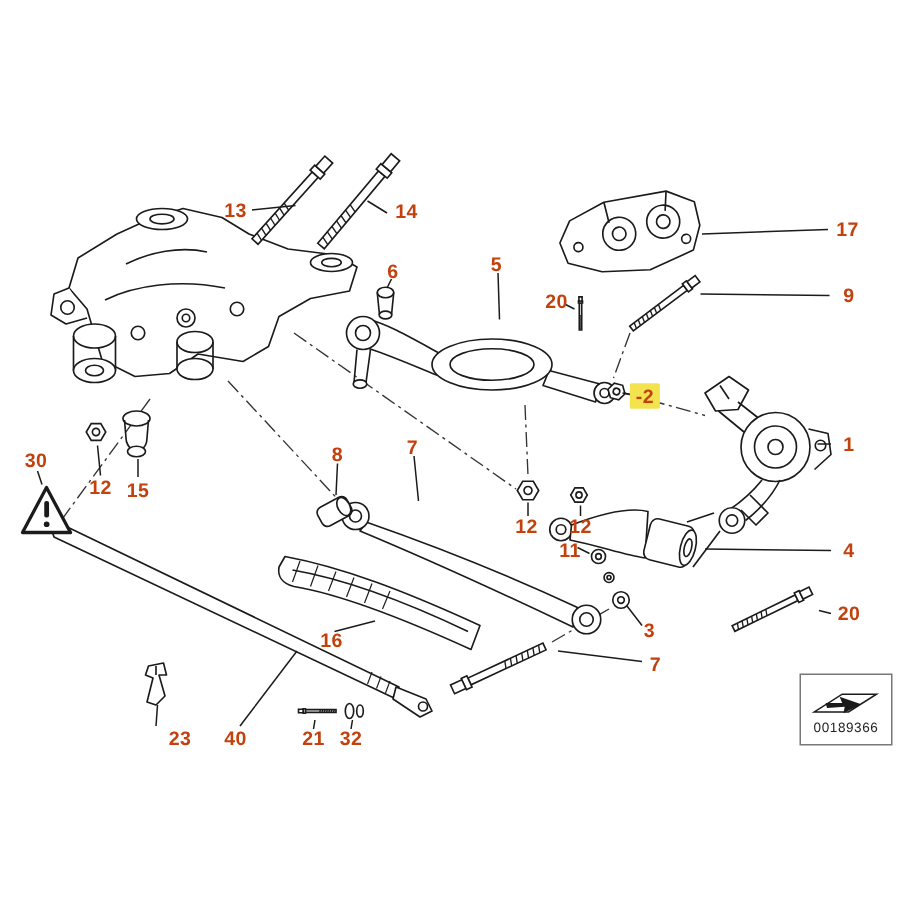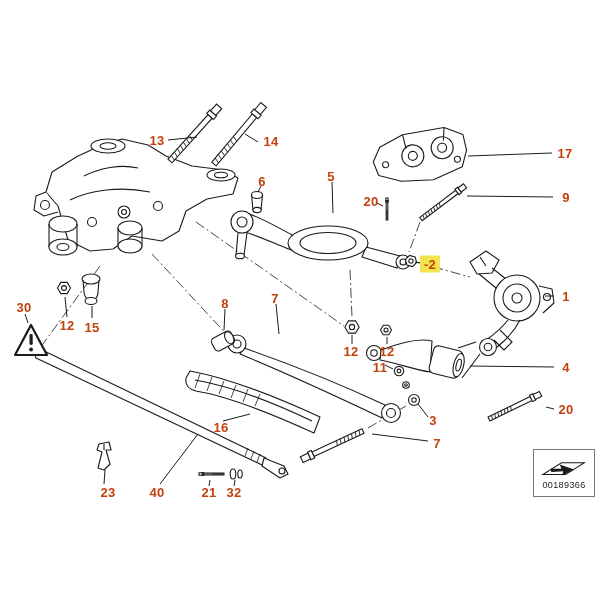--- a/index.html
+++ b/index.html
@@ -275,21 +275,21 @@
   <div class="part-label" style="left:275px;top:298px">7</div>
   <div class="part-label" style="left:351px;top:351px">12</div>
   <div class="part-label" style="left:387px;top:351px">12</div>
   <div class="part-label" style="left:380px;top:367px">11</div>
   <div class="part-label" style="left:433px;top:420px">3</div>
   <div class="part-label" style="left:437px;top:443px">7</div>
   <div class="part-label" style="left:566px;top:367px">4</div>
   <div class="part-label" style="left:566px;top:409px">20</div>
   <div class="part-label" style="left:221px;top:427px">16</div>
   <div class="part-label" style="left:157px;top:492px">40</div>
-  <div class="part-label" style="left:108px;top:492px">23</div>
+  <div class="part-label" style="left:120px;top:492px">23</div>
   <div class="part-label" style="left:209px;top:492px">21</div>
   <div class="part-label" style="left:234px;top:492px">32</div>
 
   <div class="code-box">
     <svg class="arrow-ico" viewBox="0 0 56 26">
       <path d="M3,22 L30,22 L52,8 L25,8 Z" fill="#fff" stroke="#1b1b1b" stroke-width="1.2"></path>
       <path d="M12,15 L25,15 L23,10 L40,16 L26,23 L27,18 L13,19 Z" fill="#1b1b1b"></path>
     </svg>
     <div class="code-text">00189366</div>
   </div>

